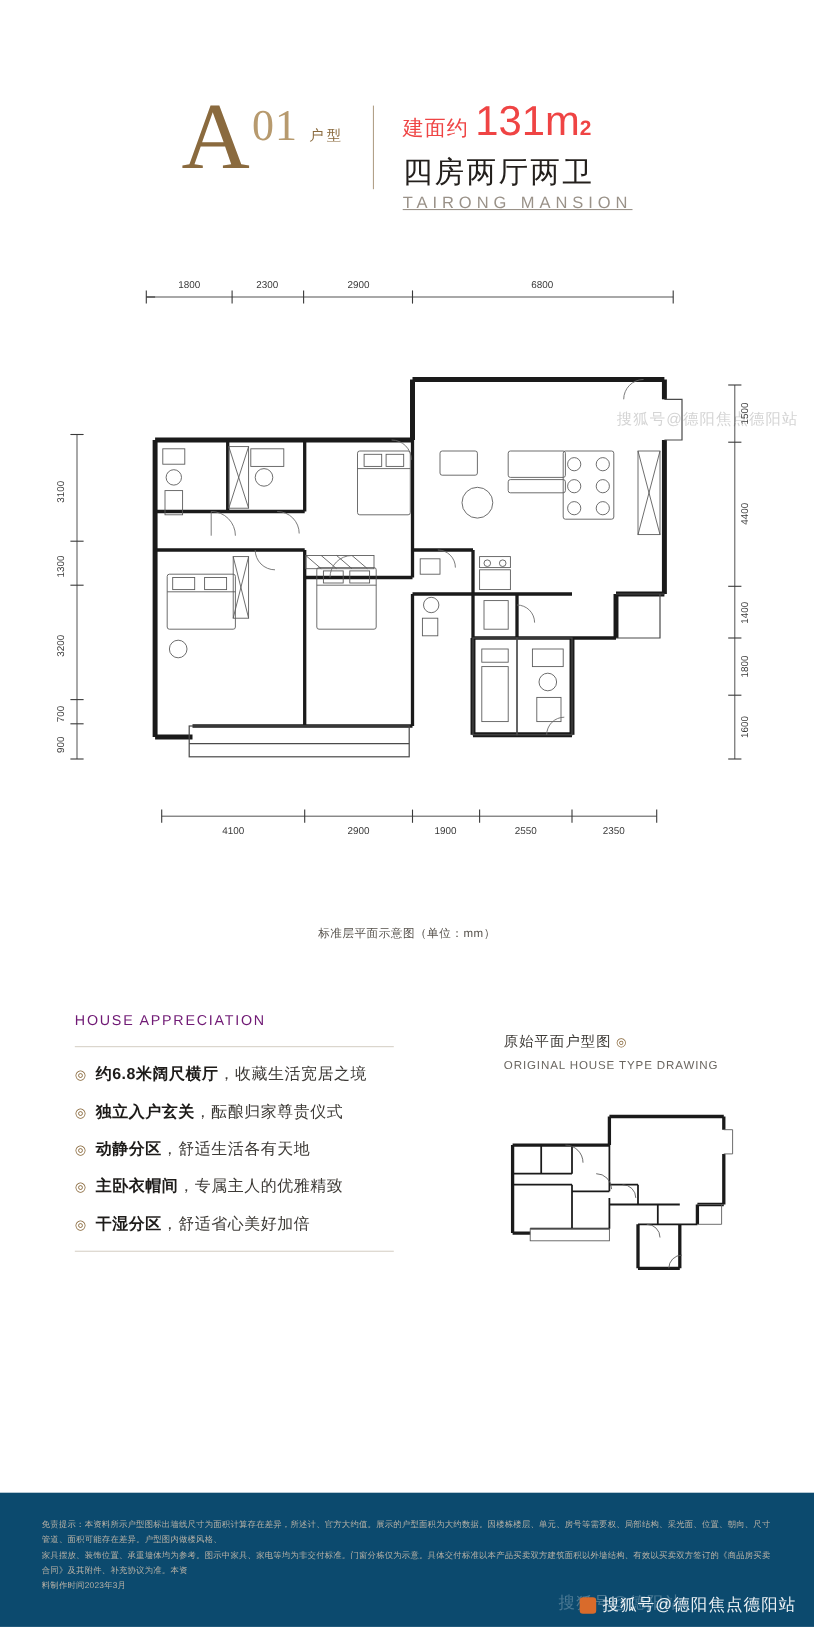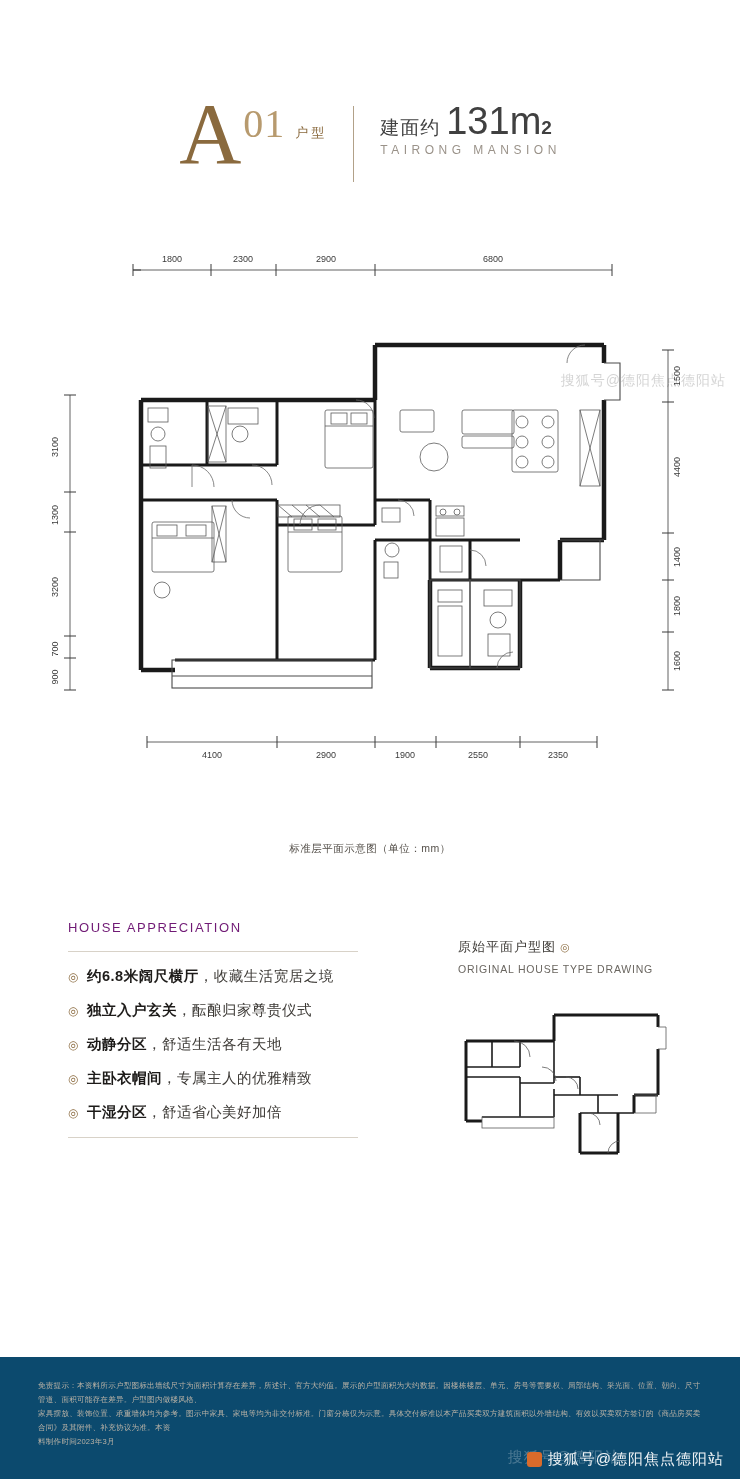--- a/index.html
+++ b/index.html
@@ -64,21 +64,21 @@
   }
   .header-right {
     display: flex;
     flex-direction: column;
     justify-content: flex-start;
     padding-top: 4px;
   }
   .area-row {
     display: flex;
     align-items: baseline;
-    color: #404040;
+    color: #ef4444;
   }
   .area-prefix {
     font-size: 19px;
     letter-spacing: 1px;
     margin-right: 6px;
   }
   .area-value {
     font-size: 38px;
     font-weight: normal;
     letter-spacing: 0px;
@@ -89,24 +89,25 @@
     vertical-align: super;
     font-weight: bold;
   }
   .rooms-row {
     font-size: 27px;
     letter-spacing: 2px;
     margin-top: 8px;
     font-weight: 500;
   }
   .brand-en {
-    font-size: 12px;
+    font-size: 15px;
     letter-spacing: 4.5px;
     color: #9a9289;
     margin-top: 2px;
+    text-decoration: underline;
   }
 
   
   .plan-wrap {
     position: relative;
     width: 740px;
     height: 620px;
   }
   .plan-svg { display: block; }
   .plan-caption {
@@ -238,20 +239,21 @@
       <div class="unit-number">01</div>
       <div class="unit-type-label">户型</div>
     </div>
     <div class="divider-v"></div>
     <div class="header-right">
       <div class="area-row">
         <span class="area-prefix">建面约</span>
         <span class="area-value">131m</span>
           <span class="area-unit-sup">2</span>
       </div>
+      <div class="rooms-row">四房两厅两卫</div>
       <div class="brand-en">TAIRONG MANSION</div>
     </div>
   </div>
 </div>
 
 <div class="watermark-top">搜狐号@德阳焦点德阳站</div>
 
 <div class="plan-wrap">
 <svg class="plan-svg" width="740" height="600" viewBox="0 0 740 600" xmlns="http://www.w3.org/2000/svg">
   <g stroke="#3a3a3a" fill="none" stroke-width="0.8">

